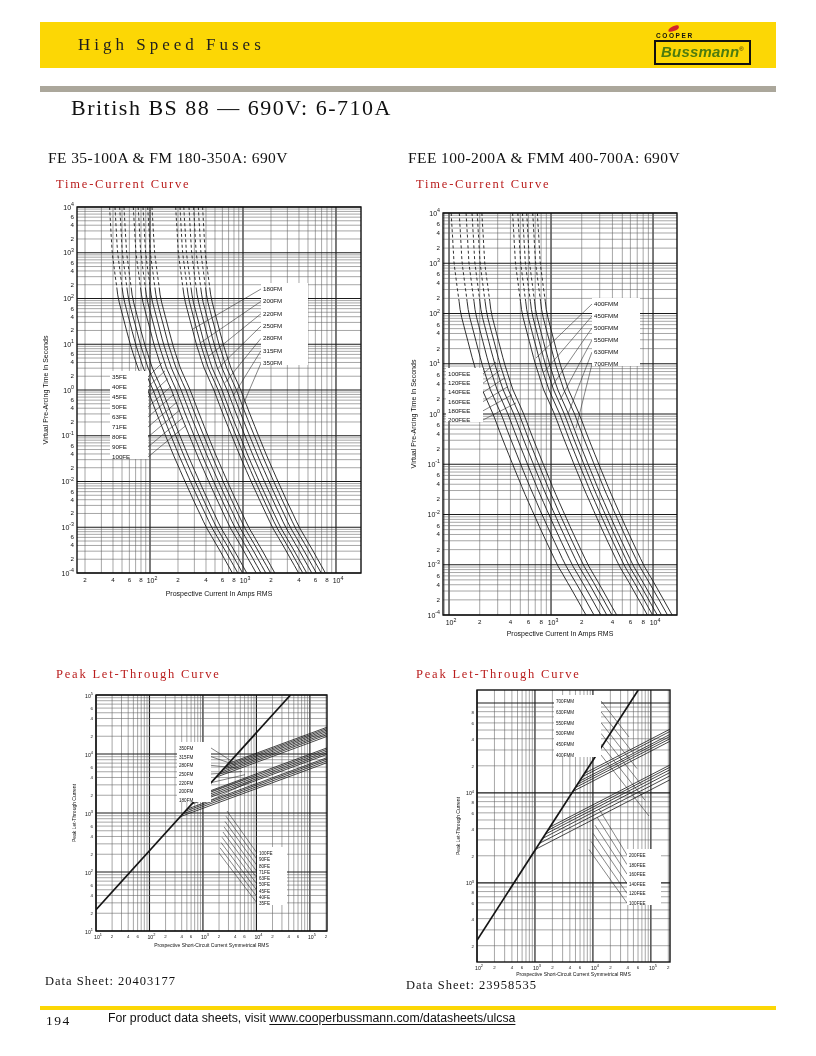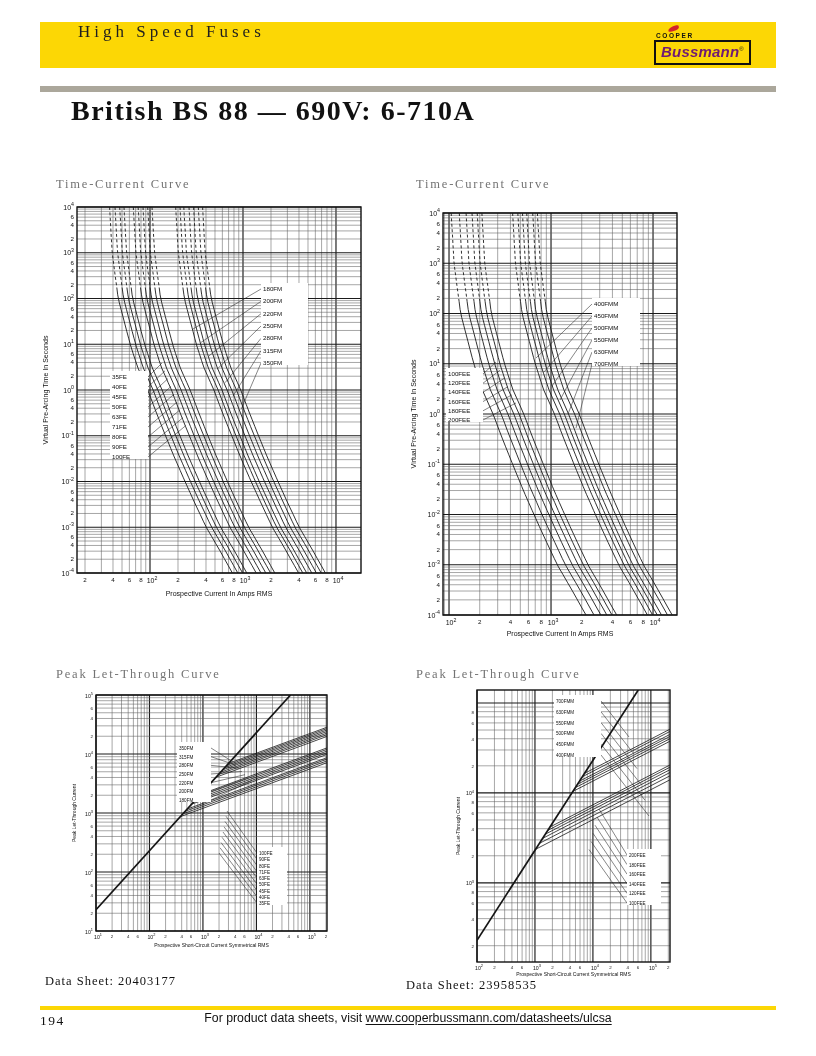--- a/index.html
+++ b/index.html
@@ -1,35 +1,35 @@
 <!DOCTYPE html>
 <html><head>
 <meta charset="utf-8">
 <style>
   *{margin:0;padding:0;box-sizing:border-box}
   html,body{background:#fff}
   .page{position:relative;width:816px;height:1056px;background:#ffffff;overflow:hidden;
         font-family:"Liberation Serif",serif;color:#111}
-  .band{position:absolute;left:40px;top:22px;width:736px;height:46px;background:#FCD705;display:flex;align-items:flex-start}
+  .band{position:absolute;left:40px;top:22px;width:736px;height:46px;background:#FCD705;display:flex;align-items:center}
   .band-title{margin-left:38px;font-size:17px;letter-spacing:4px;color:#1f1f1f}
   .logo{position:absolute;right:30px;top:4px;width:92px}
   .flame{width:11px;height:4.5px;background:#D2232A;border-radius:80% 20% 60% 20%;transform:rotate(-12deg);margin-left:14px;margin-bottom:1px}
   .cooper{font-family:"Liberation Sans",sans-serif;font-weight:700;font-size:6.5px;letter-spacing:1.6px;color:#111;margin-left:2px}
   .bussbox{margin-top:1px;border:2.5px solid #111;padding:1px 5px 2px;display:inline-block;background:transparent}
-  .bussname{font-family:"Liberation Sans",sans-serif;font-weight:700;font-style:italic;font-size:15px;letter-spacing:.2px;color:#701a75}
+  .bussname{font-family:"Liberation Sans",sans-serif;font-weight:700;font-style:italic;font-size:15px;letter-spacing:.2px;color:#4d7c0f}
   .reg{font-size:6px;vertical-align:super;font-family:"Liberation Sans",sans-serif}
   .divider{position:absolute;left:40px;top:86px;width:736px;height:6px;background:#ABA79B}
-  .page-title{position:absolute;left:71px;top:95px;font-size:28px;font-weight:700;letter-spacing:1.5px}
+  .page-title{position:absolute;left:71px;top:95px;font-size:22px;font-weight:400;letter-spacing:1.5px}
   .sec-header{position:absolute;font-size:15.5px;letter-spacing:.4px}
-  .chart-title{position:absolute;font-size:12.5px;letter-spacing:1.8px;color:#737373}
+  .chart-title{position:absolute;font-size:12.5px;letter-spacing:1.8px;color:#b91c1c}
   .ds{position:absolute;font-size:12.5px;letter-spacing:1px}
   .charts-layer{position:absolute;left:0;top:0;width:816px;height:1056px}
   .rule{position:absolute;left:40px;top:1006px;width:736px;height:4px;background:#FCD705}
-  .pagenum{position:absolute;left:40px;top:1013px;font-size:13.5px;letter-spacing:1.5px}
-  .note{position:absolute;left:108px;top:1011px;width:600px;text-align:center;
+  .pagenum{position:absolute;left:46px;top:1013px;font-size:13.5px;letter-spacing:1.5px}
+  .note{position:absolute;left:108px;top:1011px;width:600px;
         font-family:"Liberation Sans",sans-serif;font-size:12.3px;color:#111}
   .note .url{text-decoration:underline;text-underline-offset:2px;cursor:pointer}
 </style>
 </head>
 <body>
 
 <div class="page">
 
   <div class="band">
     <span class="band-title">High Speed Fuses</span>
@@ -37,20 +37,22 @@
       <div class="flame"></div>
       <div class="cooper">COOPER</div>
       <div class="bussbox"><span class="bussname">Bussmann</span><span class="reg">®</span></div>
     </div>
   </div>
 
   <div class="divider"></div>
 
   <div class="page-title">British BS 88 — 690V: 6-710A</div>
 
+  <div class="sec-header" style="left:48px;top:149px">FE 35-100A &amp; FM 180-350A: 690V</div>
+  <div class="sec-header" style="left:408px;top:149px">FEE 100-200A &amp; FMM 400-700A: 690V</div>
 
   <div class="chart-title" style="left:56px;top:177px">Time-Current Curve</div>
   <div class="chart-title" style="left:416px;top:177px">Time-Current Curve</div>
   <div class="chart-title" style="left:56px;top:667px">Peak Let-Through Curve</div>
   <div class="chart-title" style="left:416px;top:667px">Peak Let-Through Curve</div>
 
   <div class="charts-layer">
       <svg width="345" height="412" style="position:absolute;left:40px;top:196px;overflow:visible">
         <g>
           <line x1="45.00016986528181" y1="11" x2="45.00016986528181" y2="377" stroke="#5e5e5e" stroke-width="0.55"></line>

